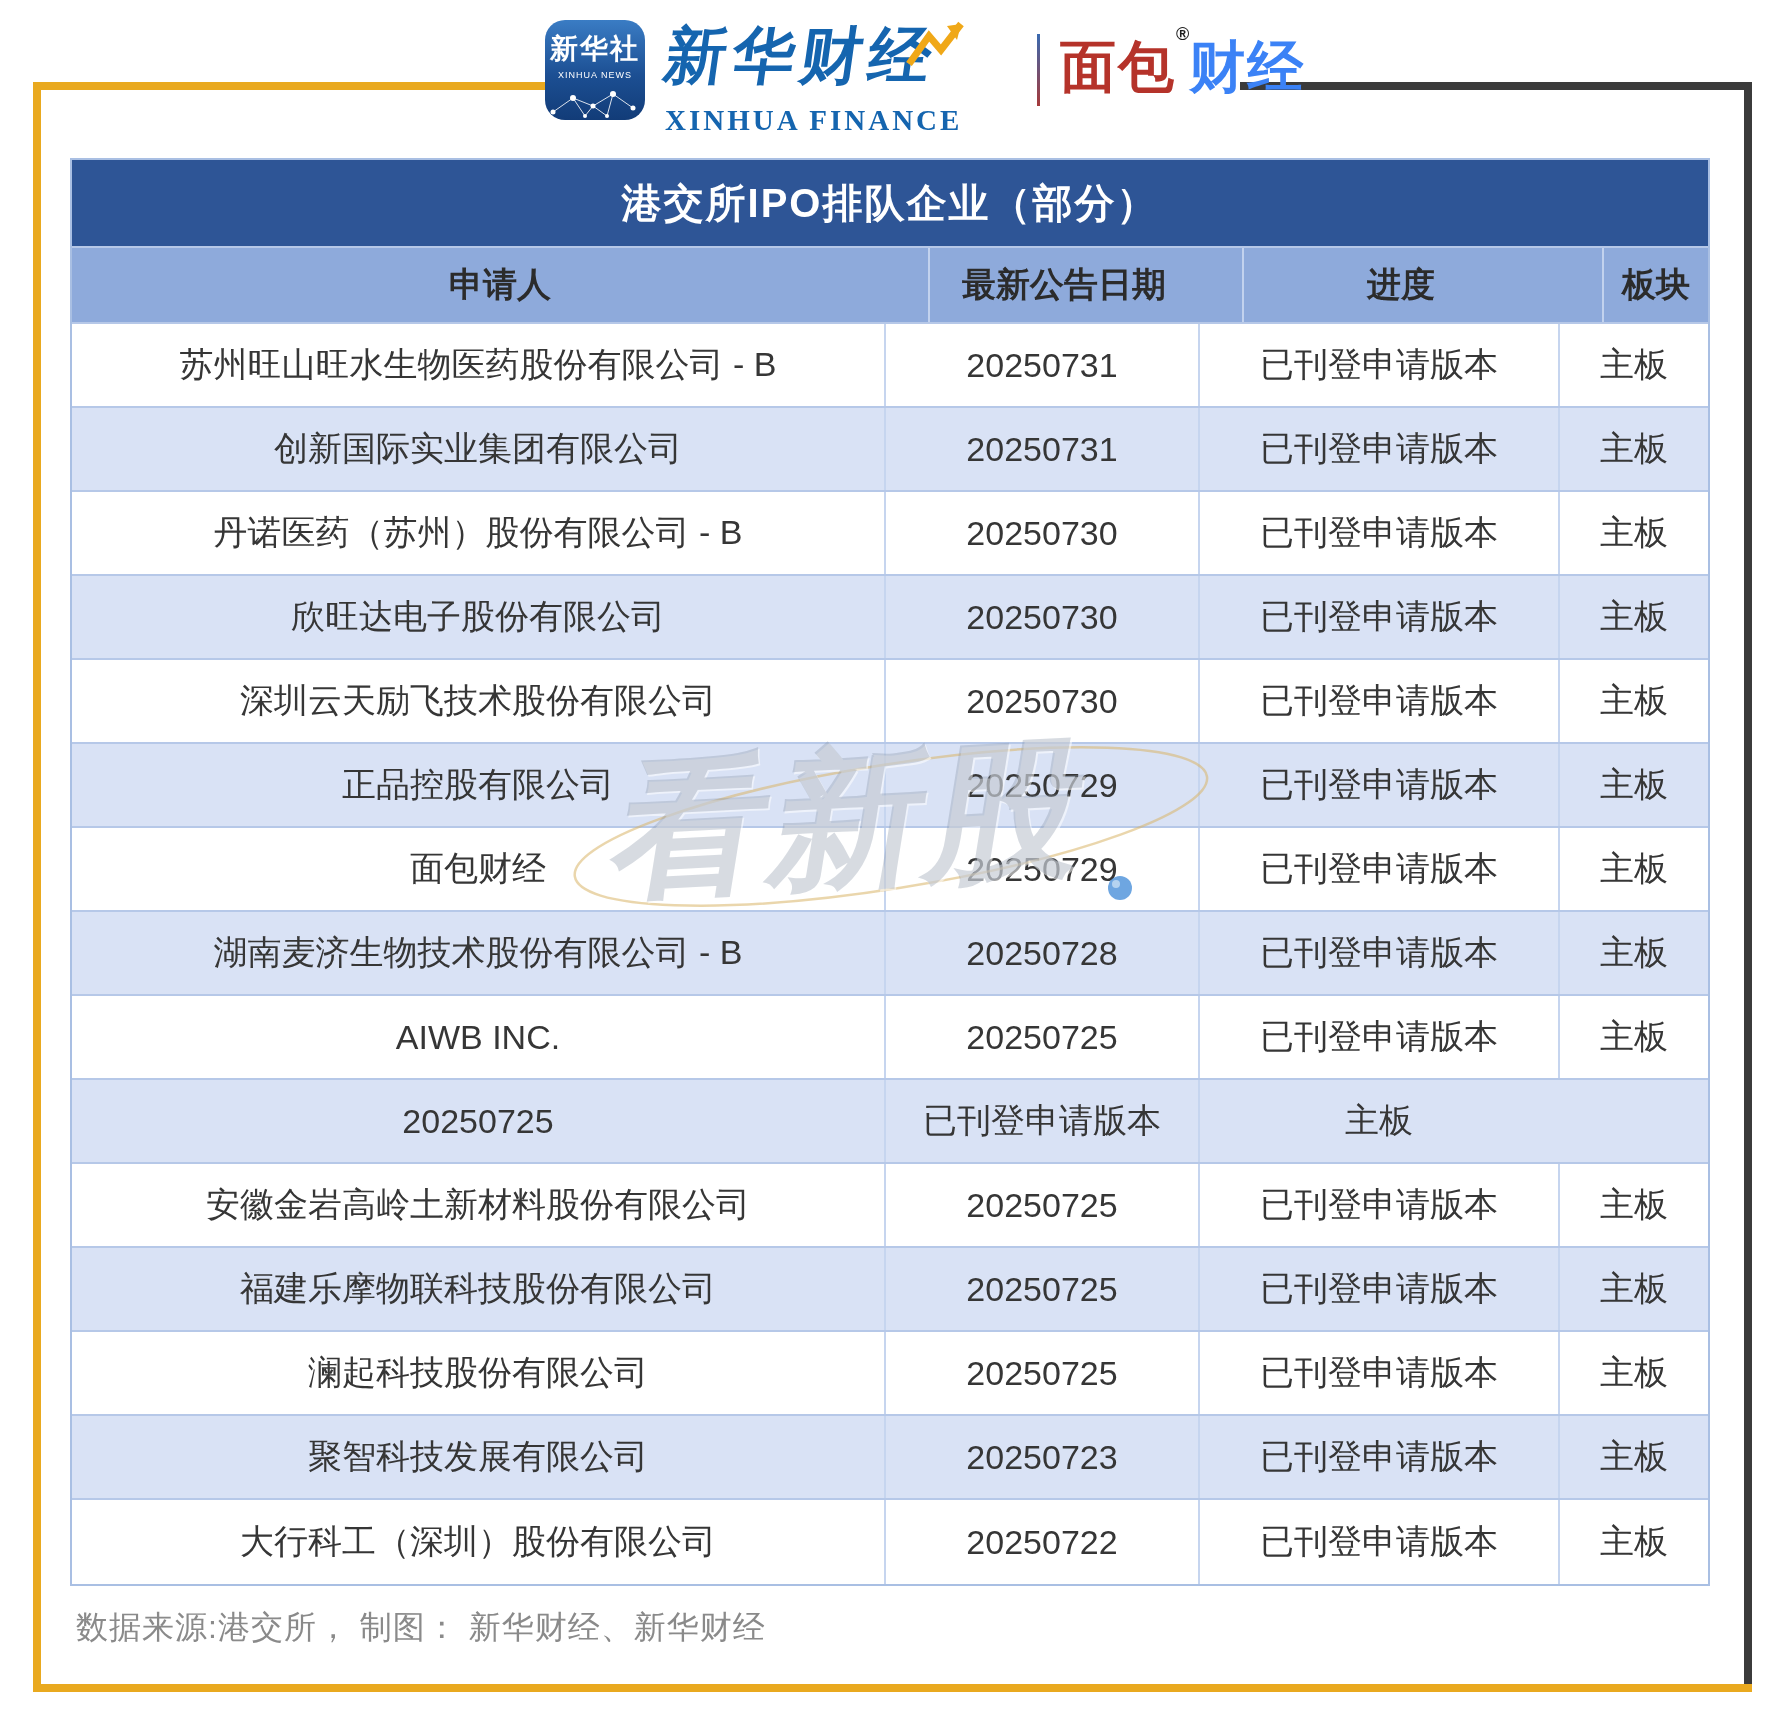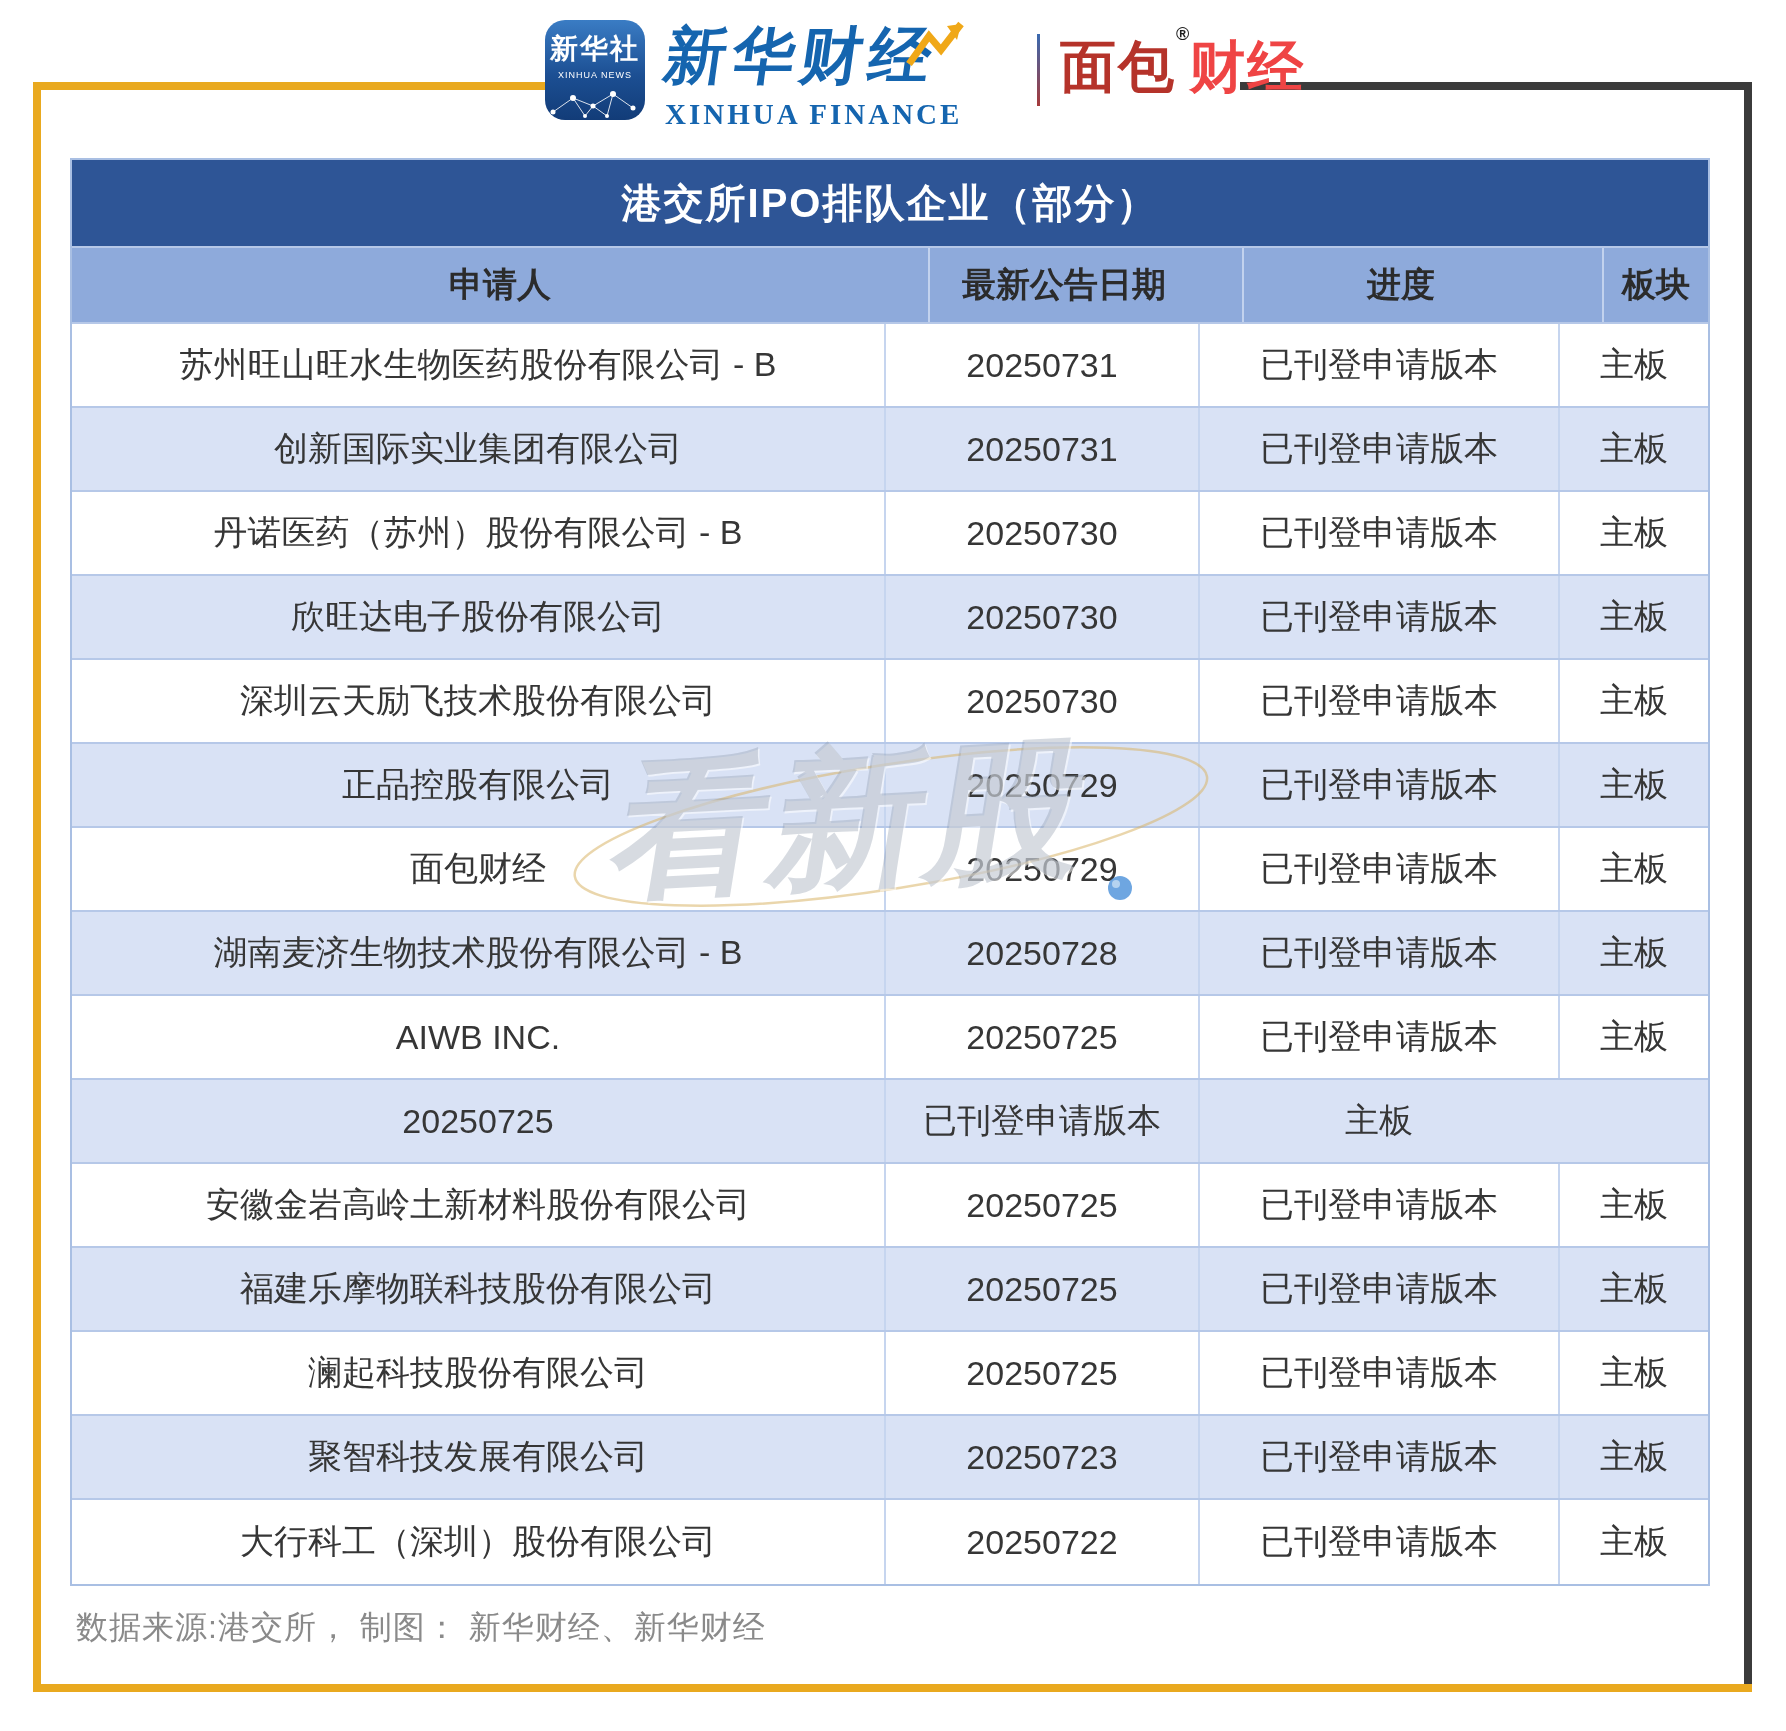--- a/index.html
+++ b/index.html
@@ -28,27 +28,27 @@
   .xh-icon .en{font-size:9px;letter-spacing:1px;margin-top:2px;}
   .xh-icon svg{position:absolute;left:0;bottom:0;}
   .xhf{position:absolute;left:125px;top:14px;width:400px;}
   .xhf .cn{
     font-size:62px;font-weight:bold;color:#1565AF;letter-spacing:6px;
     transform:skewX(-8deg);white-space:nowrap;
   }
   .xhf .arrow{position:absolute;left:238px;top:2px;}
   .xhf .en{
     font-family:"Liberation Serif","DejaVu Serif",serif;
-    font-size:29px;font-weight:bold;color:#1565AF;letter-spacing:3px;margin-top:0;white-space:nowrap;
+    font-size:29px;font-weight:bold;color:#1565AF;letter-spacing:3px;margin-top:6px;white-space:nowrap;
   }
   .sep{position:absolute;left:497px;top:34px;width:3px;height:72px;
     background:linear-gradient(180deg,#3a6ab0 0%,#a63a3a 100%);}
   .mbcj{position:absolute;left:520px;top:30px;white-space:nowrap;}
   .mbcj .red{font-size:56px;font-weight:bold;color:#B5332A;letter-spacing:2px;}
-  .mbcj .blk{font-size:56px;font-weight:bold;color:#ef4444;letter-spacing:2px;}
+  .mbcj .blk{font-size:56px;font-weight:bold;color:#3b82f6;letter-spacing:2px;}
   .mbcj .reg{font-size:18px;font-weight:bold;color:#1d1d1d;vertical-align:top;position:relative;top:-6px;}
 
   
   .tbl{
     position:absolute;left:70px;top:158px;width:1640px;z-index:2;
     border:2px solid #A9BFE3;box-sizing:border-box;background:#fff;
   }
   .tbl-title{
     height:88px;background:#2E5596;color:#ffffff;font-size:40px;font-weight:bold;
     display:flex;align-items:center;justify-content:center;letter-spacing:2px;

